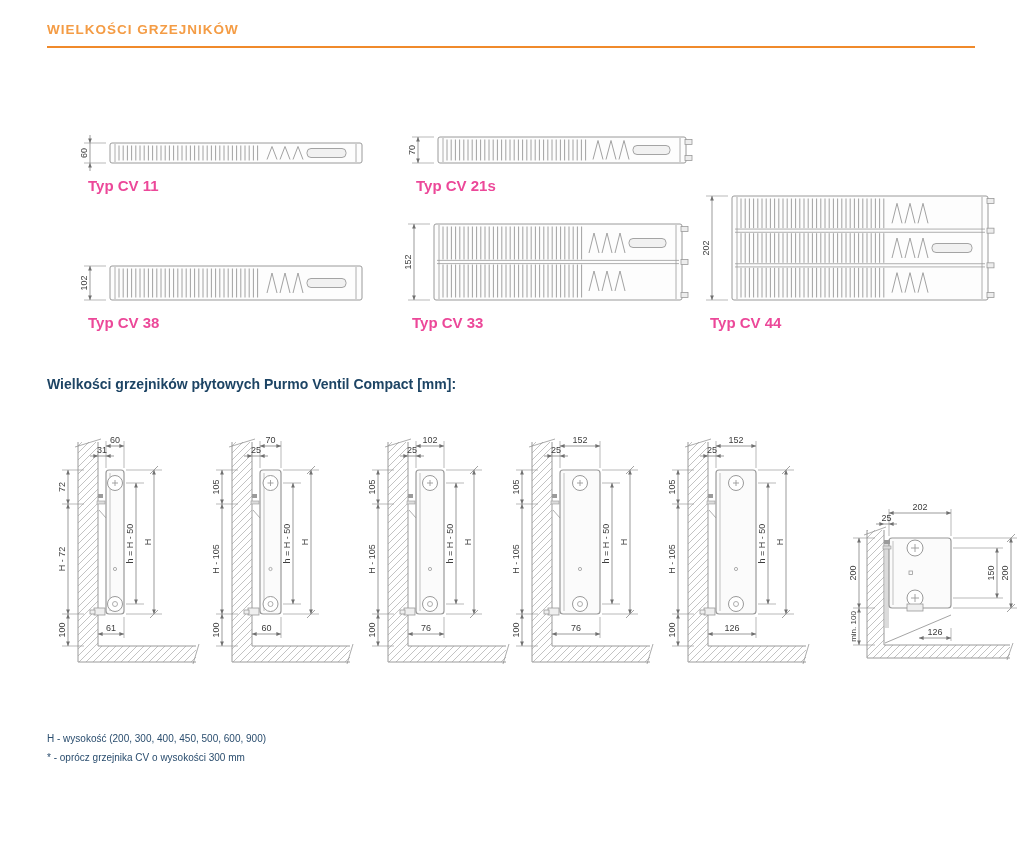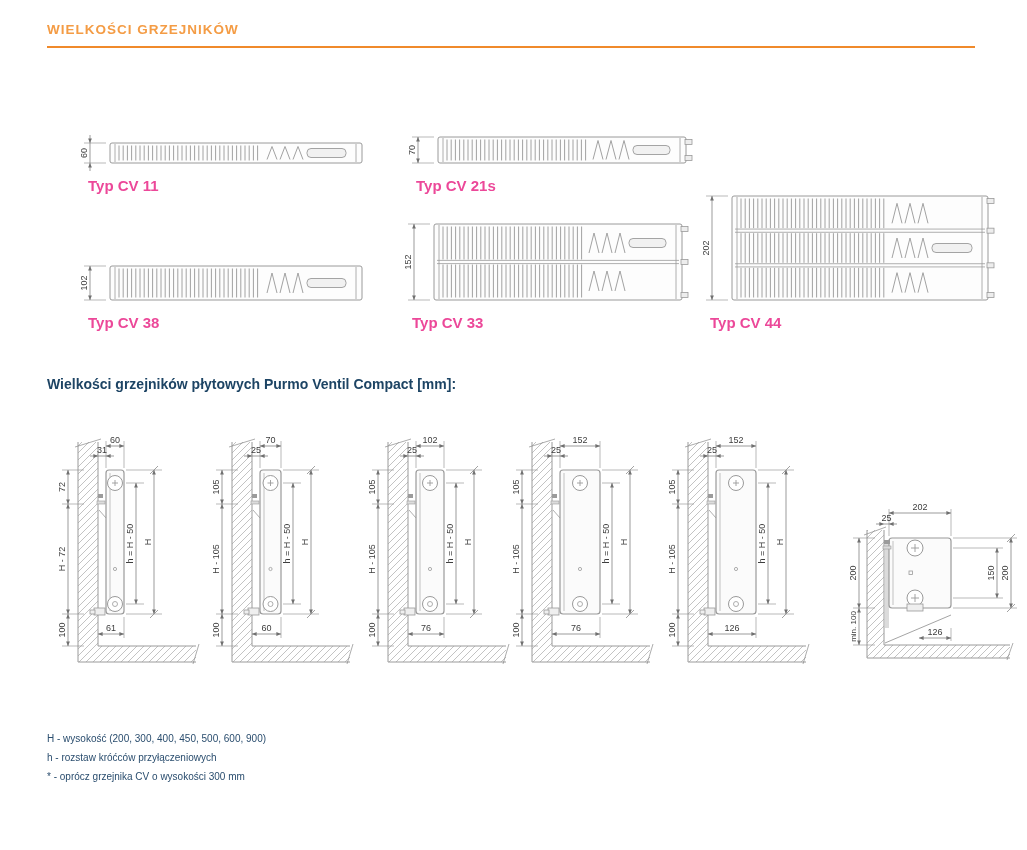--- a/index.html
+++ b/index.html
@@ -950,16 +950,15 @@
           <line x1="102" y1="128" x2="102" y2="141" stroke="#8a8a8a" stroke-width="0.6"></line>
           <line x1="70" y1="138" x2="102" y2="138" stroke="#707070" stroke-width="0.7"></line>
           <polygon points="70,138 74.6,136.1 74.6,139.9" fill="#707070"></polygon>
           <polygon points="102,138 97.4,136.1 97.4,139.9" fill="#707070"></polygon>
           <text x="86" y="135" font-size="9" text-anchor="middle">126</text>
         </g>
       </svg></div>
 
   <div class="footnotes">
     <div>H - wysokość (200, 300, 400, 450, 500, 600, 900)</div>
-    <div>h - rozstaw króćców przyłączeniowych</div>
     <div>* - oprócz grzejnika CV o wysokości 300 mm</div>
   </div>
 </div>
 
 </body></html>

